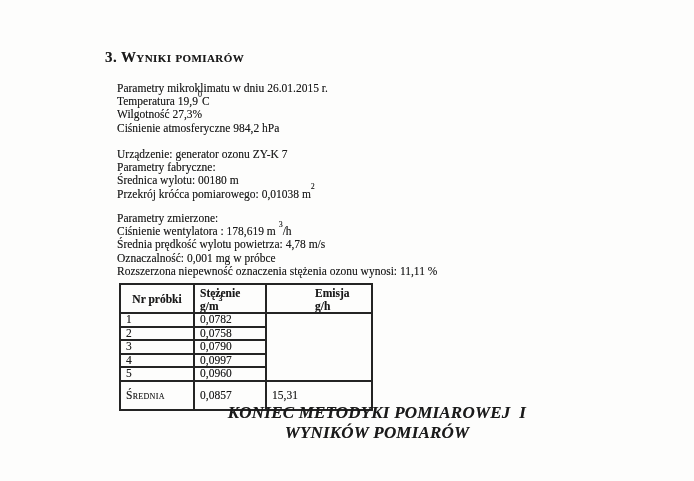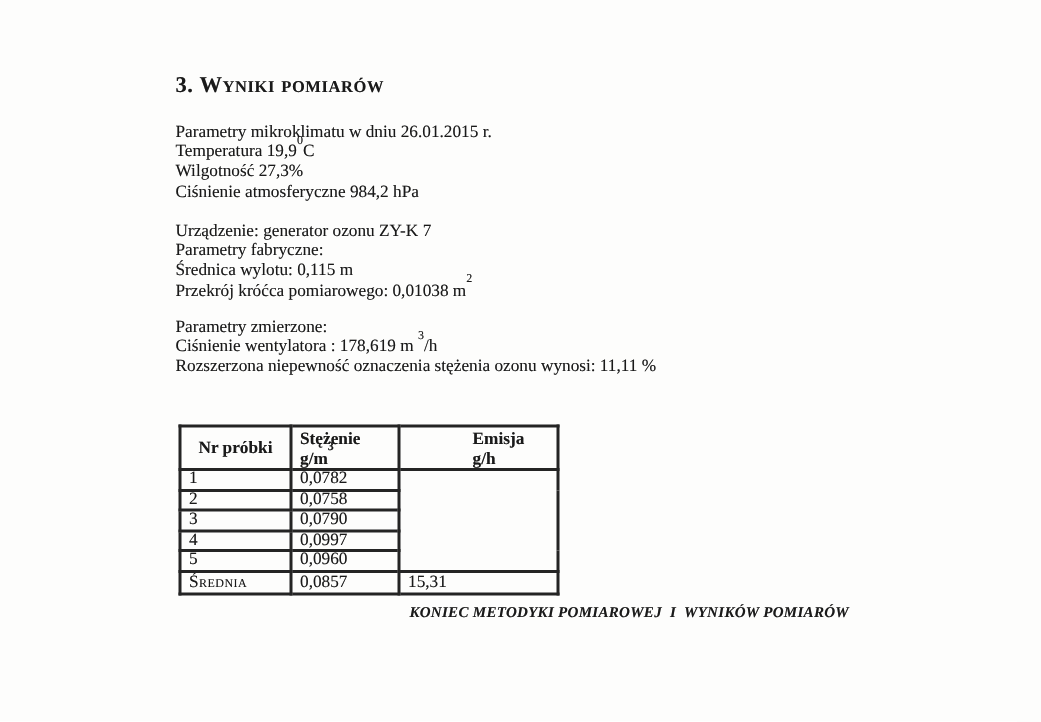--- a/index.html
+++ b/index.html
@@ -6,21 +6,21 @@
   .page {
     position:relative;
     width:694px; height:481px;
     background:#fdfdfc;
     font-family:"Liberation Serif", "DejaVu Serif", serif;
     color:#1a1a1a;
     overflow:hidden;
     text-shadow:0 0 0.4px rgba(25,25,25,0.45);
   }
   .heading {
-    position:absolute; left:117px; top:49px;
+    position:absolute; left:105px; top:49px;
     margin:0;
     font-size:15px; font-weight:bold;
     font-variant:small-caps;
     letter-spacing:0.4px;
   }
   .block { position:absolute; left:117px; font-size:11.5px; line-height:13.2px; }
   .block-microclimate { top:82px; }
   .block-device      { top:148px; }
   .block-measured    { top:212px; }
   .bold { font-weight:normal; }
@@ -39,28 +39,28 @@
     font-weight:normal;
     overflow:hidden;
   }
   .results-table th { font-weight:bold; vertical-align:top; line-height:12.5px; padding-top:2px; }
   .results-table th.col-nr  { width:62px; vertical-align:middle;text-align:center; }
   .results-table th.col-conc{ width:60px; }
   .results-table th.col-emis{ width:51px;padding-left:48px; }
   .results-table tr.header-row { height:27px; }
   .results-table tr.data-row { height:13px; }
   .results-table tr.data-row td { line-height:11.5px; }
-  .results-table tr.summary-row { height:15px; }
+  .results-table tr.summary-row { height:29px; }
   .results-table tr.summary-row td { line-height:12.5px; }
   .sc { font-variant:small-caps; letter-spacing:0.3px; }
 
   .footer {
     position:absolute; left:188px; top:403px; width:378px;
-    font-size:10px; font-weight:bold; font-style:italic;
-    text-align:right;
+    font-size:17px; font-weight:bold; font-style:italic;
+    text-align:center;
     white-space:pre-wrap;
     letter-spacing:0.2px;
   }
 </style>
 </head>
 <body>
 
 <div class="page">
 
   <h1 class="heading">3. Wyniki pomiarów</h1>
@@ -68,27 +68,29 @@
   <div class="block block-microclimate">
     <div><span>Parametry mikroklimatu w dniu </span><span class="bold">26.01.2015 r.</span></div>
     <div><span>Temperatura </span><span class="bold"><span>19,9</span><sup>0</sup><span>C</span></span></div>
     <div><span>Wilgotność </span><span class="bold">27,3%</span></div>
     <div><span>Ciśnienie atmosferyczne </span><span class="bold">984,2 hPa</span></div>
   </div>
 
   <div class="block block-device">
     <div class="bold">Urządzenie: generator ozonu ZY-K 7</div>
     <div class="bold">Parametry fabryczne:</div>
-    <div>Średnica wylotu: 0,115 m</div>
+    <div>Średnica wylotu: 00180 m</div>
     <div><span>Przekrój króćca pomiarowego: 0,01038 m</span><sup>2</sup></div>
   </div>
 
   <div class="block block-measured">
     <div class="bold">Parametry zmierzone:</div>
     <div><span>Ciśnienie wentylatora : </span><span class="bold"><span>178,619 m </span><sup>3</sup><span>/h</span></span></div>
+    <div><span>Średnia prędkość wylotu powietrza: </span><span class="bold">4,78 m/s</span></div>
+    <div>Oznaczalność: 0,001 mg w próbce</div>
     <div>Rozszerzona niepewność oznaczenia stężenia ozonu wynosi: 11,11 %</div>
   </div>
 
   <table class="results-table">
     <tbody>
         <tr class="header-row">
       <th class="col-nr">Nr próbki</th>
       <th class="col-conc">
         <div>Stężenie</div>
         <div><span>g/m</span><sup>3</sup></div>

